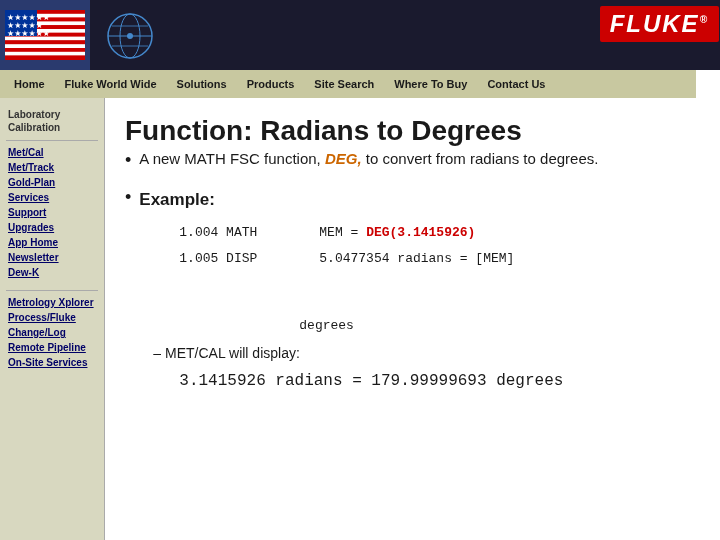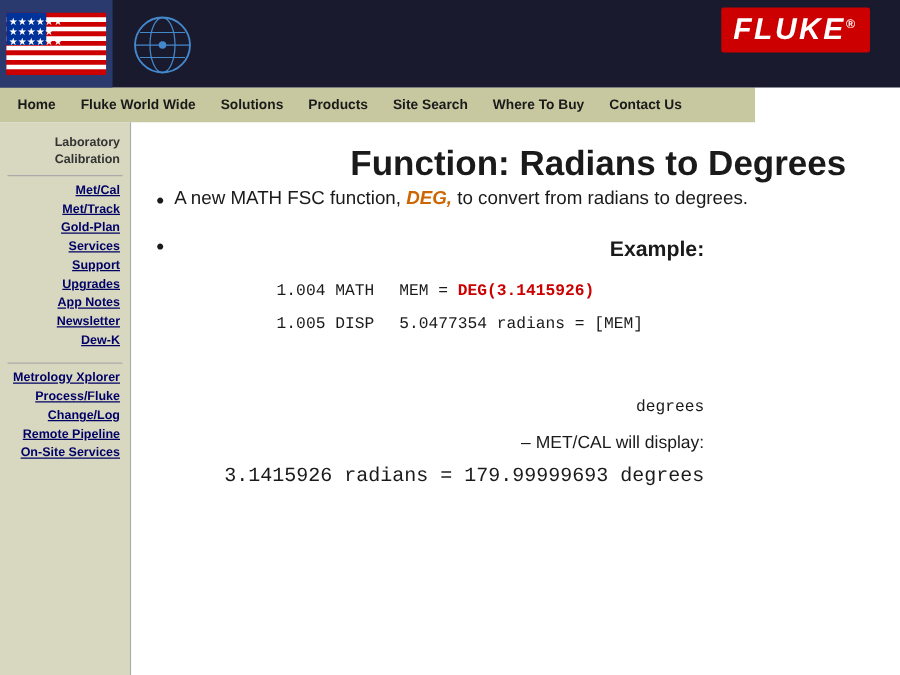--- a/index.html
+++ b/index.html
@@ -29,21 +29,21 @@
       justify-content: center;
       overflow: hidden;
       position: relative;
     }
     #flag-svg {
       width: 80px;
       height: 50px;
     }
     #logo-area {
       position: absolute;
-      right: 24px;
+      right: 1px;
       top: 6px;
       background: #cc0000;
       padding: 4px 10px;
       border-radius: 2px;
     }
     #logo-text {
       color: #fff;
       font-size: 22px;
       font-weight: 900;
       font-style: italic;
@@ -53,42 +53,41 @@
     #globe-area {
       width: 80px;
       height: 70px;
       display: flex;
       align-items: center;
       justify-content: center;
     }
 
     
     #navbar {
-      width: 604px;
+      width: 696px;
       height: 28px;
       background: #c8c8a0;
       display: flex;
       align-items: center;
       padding: 0 4px;
     }
     .nav-item {
       color: #1a1a1a;
       font-size: 11px;
       font-weight: bold;
       padding: 0 10px;
       cursor: pointer;
       white-space: nowrap;
     }
 
     
     #main {
       display: flex;
       width: 697px;
       height: 442px;
-      text-align: right;
     }
 
     
     #sidebar {
       width: 105px;
       min-width: 105px;
       background: #d8d8c0;
       padding: 6px 0;
       border-right: 1px solid #aaa;
     }
@@ -246,21 +245,21 @@
 
   <div id="sidebar">
     <div class="sidebar-section-title">Laboratory Calibration</div>
     <div class="sidebar-divider"></div>
     <a class="sidebar-link">Met/Cal</a>
     <a class="sidebar-link">Met/Track</a>
     <a class="sidebar-link">Gold-Plan</a>
     <a class="sidebar-link">Services</a>
     <a class="sidebar-link">Support</a>
     <a class="sidebar-link">Upgrades</a>
-    <a class="sidebar-link">App Notes</a>
+    <a class="sidebar-link">App Home</a>
     <a class="sidebar-link">Newsletter</a>
     <a class="sidebar-link">Dew-K</a>
     <div class="sidebar-divider sidebar-section2"></div>
     <a class="sidebar-link">Metrology Xplorer</a>
     <a class="sidebar-link">Process/Fluke</a>
     <a class="sidebar-link">Change/Log</a>
     <a class="sidebar-link">Remote Pipeline</a>
     <a class="sidebar-link">On-Site Services</a>
   </div>
 

